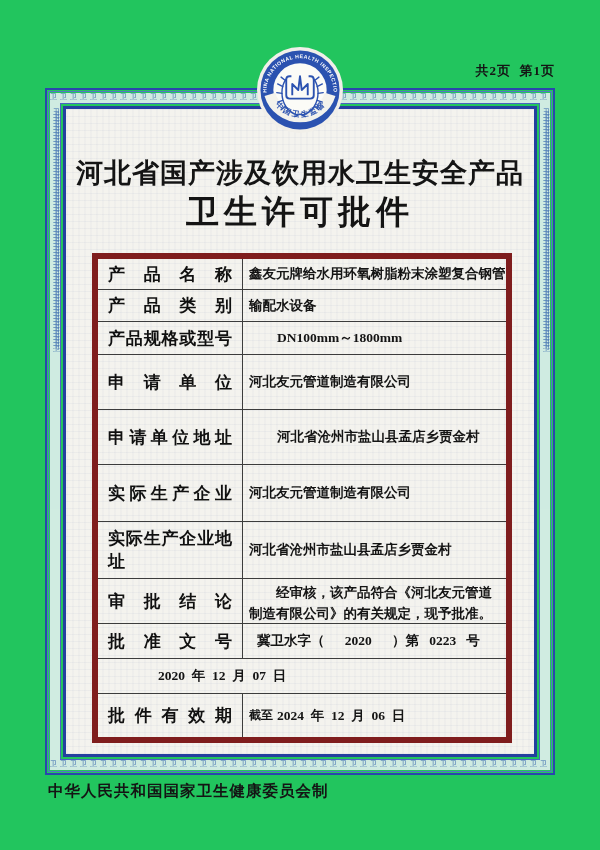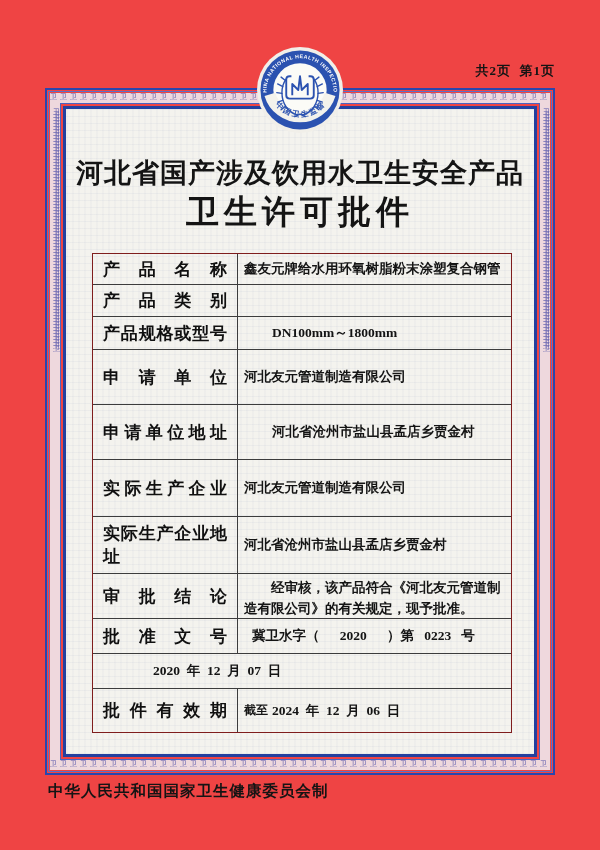--- a/index.html
+++ b/index.html
@@ -1,19 +1,19 @@
 <!DOCTYPE html>
 <html><head>
 <meta charset="utf-8">
 <style>
   html,body{margin:0;padding:0;}
   .page{
     position:relative;
     width:600px;height:850px;
-    background:#ef4444;
+    background:#22c55e;
     font-family:"Liberation Serif","DejaVu Serif",serif;
     color:#141414;
     overflow:hidden;
   }
   
   .pagination{
     position:absolute;top:62px;right:45px;
     font-size:13px;font-weight:bold;letter-spacing:1px;
     white-space:pre;
   }
@@ -47,21 +47,21 @@
     position:absolute;left:0;right:0;top:155px;
     text-align:center;font-size:27px;font-weight:bold;letter-spacing:1px;
   }
   .title-line2{
     position:absolute;left:0;right:0;top:190px;
     text-align:center;font-size:33px;font-weight:bold;letter-spacing:5px;
   }
   
   .info-table{
     position:absolute;left:92px;top:253px;width:420px;
-    border:1px solid #7f1d1d;
+    border:6px solid #7f1d1d;
     box-sizing:border-box;
     background:transparent;
   }
   .trow{display:flex;border-bottom:1px solid #3c3c3c;box-sizing:border-box;}
   .trow:last-child{border-bottom:none;}
   .tlabel{
     width:145px;box-sizing:border-box;
     border-right:1px solid #3c3c3c;
     display:flex;align-items:center;
     padding:0 10px;
@@ -149,20 +149,21 @@
     <div class="trow r0">
       <div class="tlabel">
           <span>产品名称</span>
         </div>
       <div class="tvalue">鑫友元牌给水用环氧树脂粉末涂塑复合钢管</div>
     </div>
     <div class="trow r1">
       <div class="tlabel">
           <span>产品类别</span>
         </div>
+      <div class="tvalue">输配水设备</div>
     </div>
     <div class="trow r2">
       <div class="tlabel">
           <span>产品规格或型号</span>
         </div>
       <div class="tvalue">DN100mm～1800mm</div>
     </div>
     <div class="trow r3">
       <div class="tlabel">
           <span>申请单位</span>

